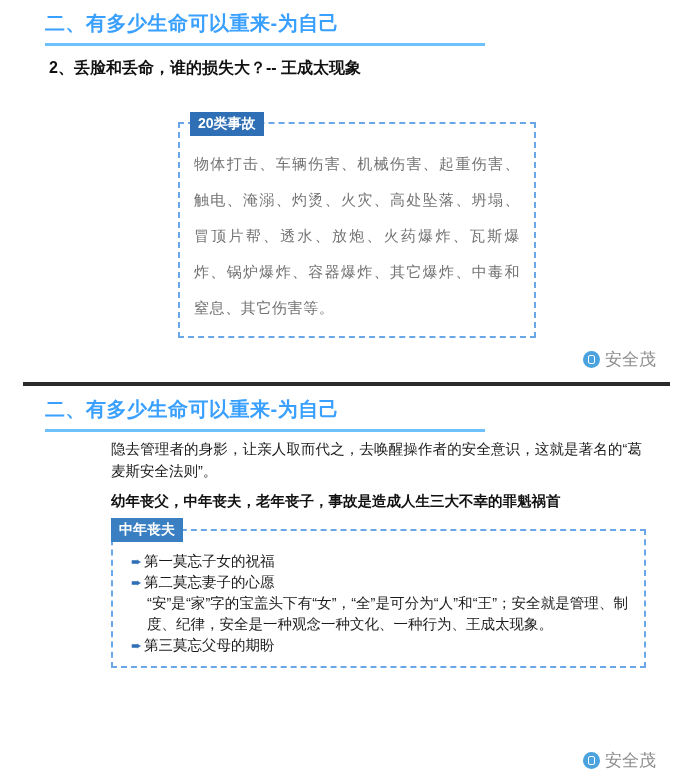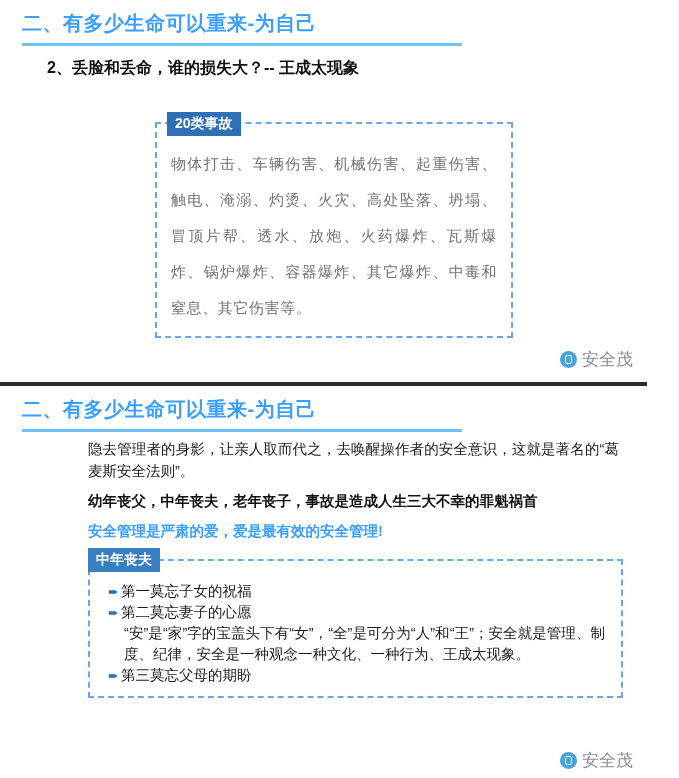--- a/index.html
+++ b/index.html
@@ -11,20 +11,21 @@
     font-family: "Liberation Sans", sans-serif;
     background: #ffffff;
     color: #1a1a1a;
   }
   .page {
     width: 647px;
     height: 778px;
     position: relative;
     overflow: hidden;
     background: #ffffff;
+    padding-left: 23px;
   }
 
   
   .slide {
     position: relative;
     background: #ffffff;
     padding: 0 0 0 0;
   }
   .slide-1 { height: 382px; }
   .slide-2 { height: 396px; }
@@ -54,21 +55,20 @@
     margin: 2px 22px 0 22px;
     width: 440px;
   }
 
   
   .subheading {
     font-size: 16px;
     font-weight: bold;
     color: #111111;
     padding: 12px 0 0 26px;
-    margin-left: 21px;
   }
 
   
   .tag-label {
     display: inline-block;
     background: #2f6fb5;
     color: #ffffff;
     font-size: 14px;
     font-weight: bold;
     padding: 3px 8px;
@@ -225,21 +225,20 @@
   <section class="slide slide-2">
 
     <div class="heading-row">
       <span class="heading-text">二、有多少生命可以重来-为自己</span>
     </div>
     <div class="heading-underline"></div>
 
 
     <div class="body-para">隐去管理者的身影，让亲人取而代之，去唤醒操作者的安全意识，这就是著名的“葛麦斯安全法则”。</div>
     <div class="body-bold">幼年丧父，中年丧夫，老年丧子，事故是造成人生三大不幸的罪魁祸首</div>
-    <div class="body-blue">安全管理是严肃的爱，爱是最有效的安全管理!</div>
 
     <div class="box-wrap-2">
       <span class="tag-label light">中年丧夫</span>
       <div class="dashed-box box-2">
 
         <div class="list-item">
           <span class="arrow">➨</span>
           <span class="txt">第一莫忘子女的祝福</span>
         </div>
 

